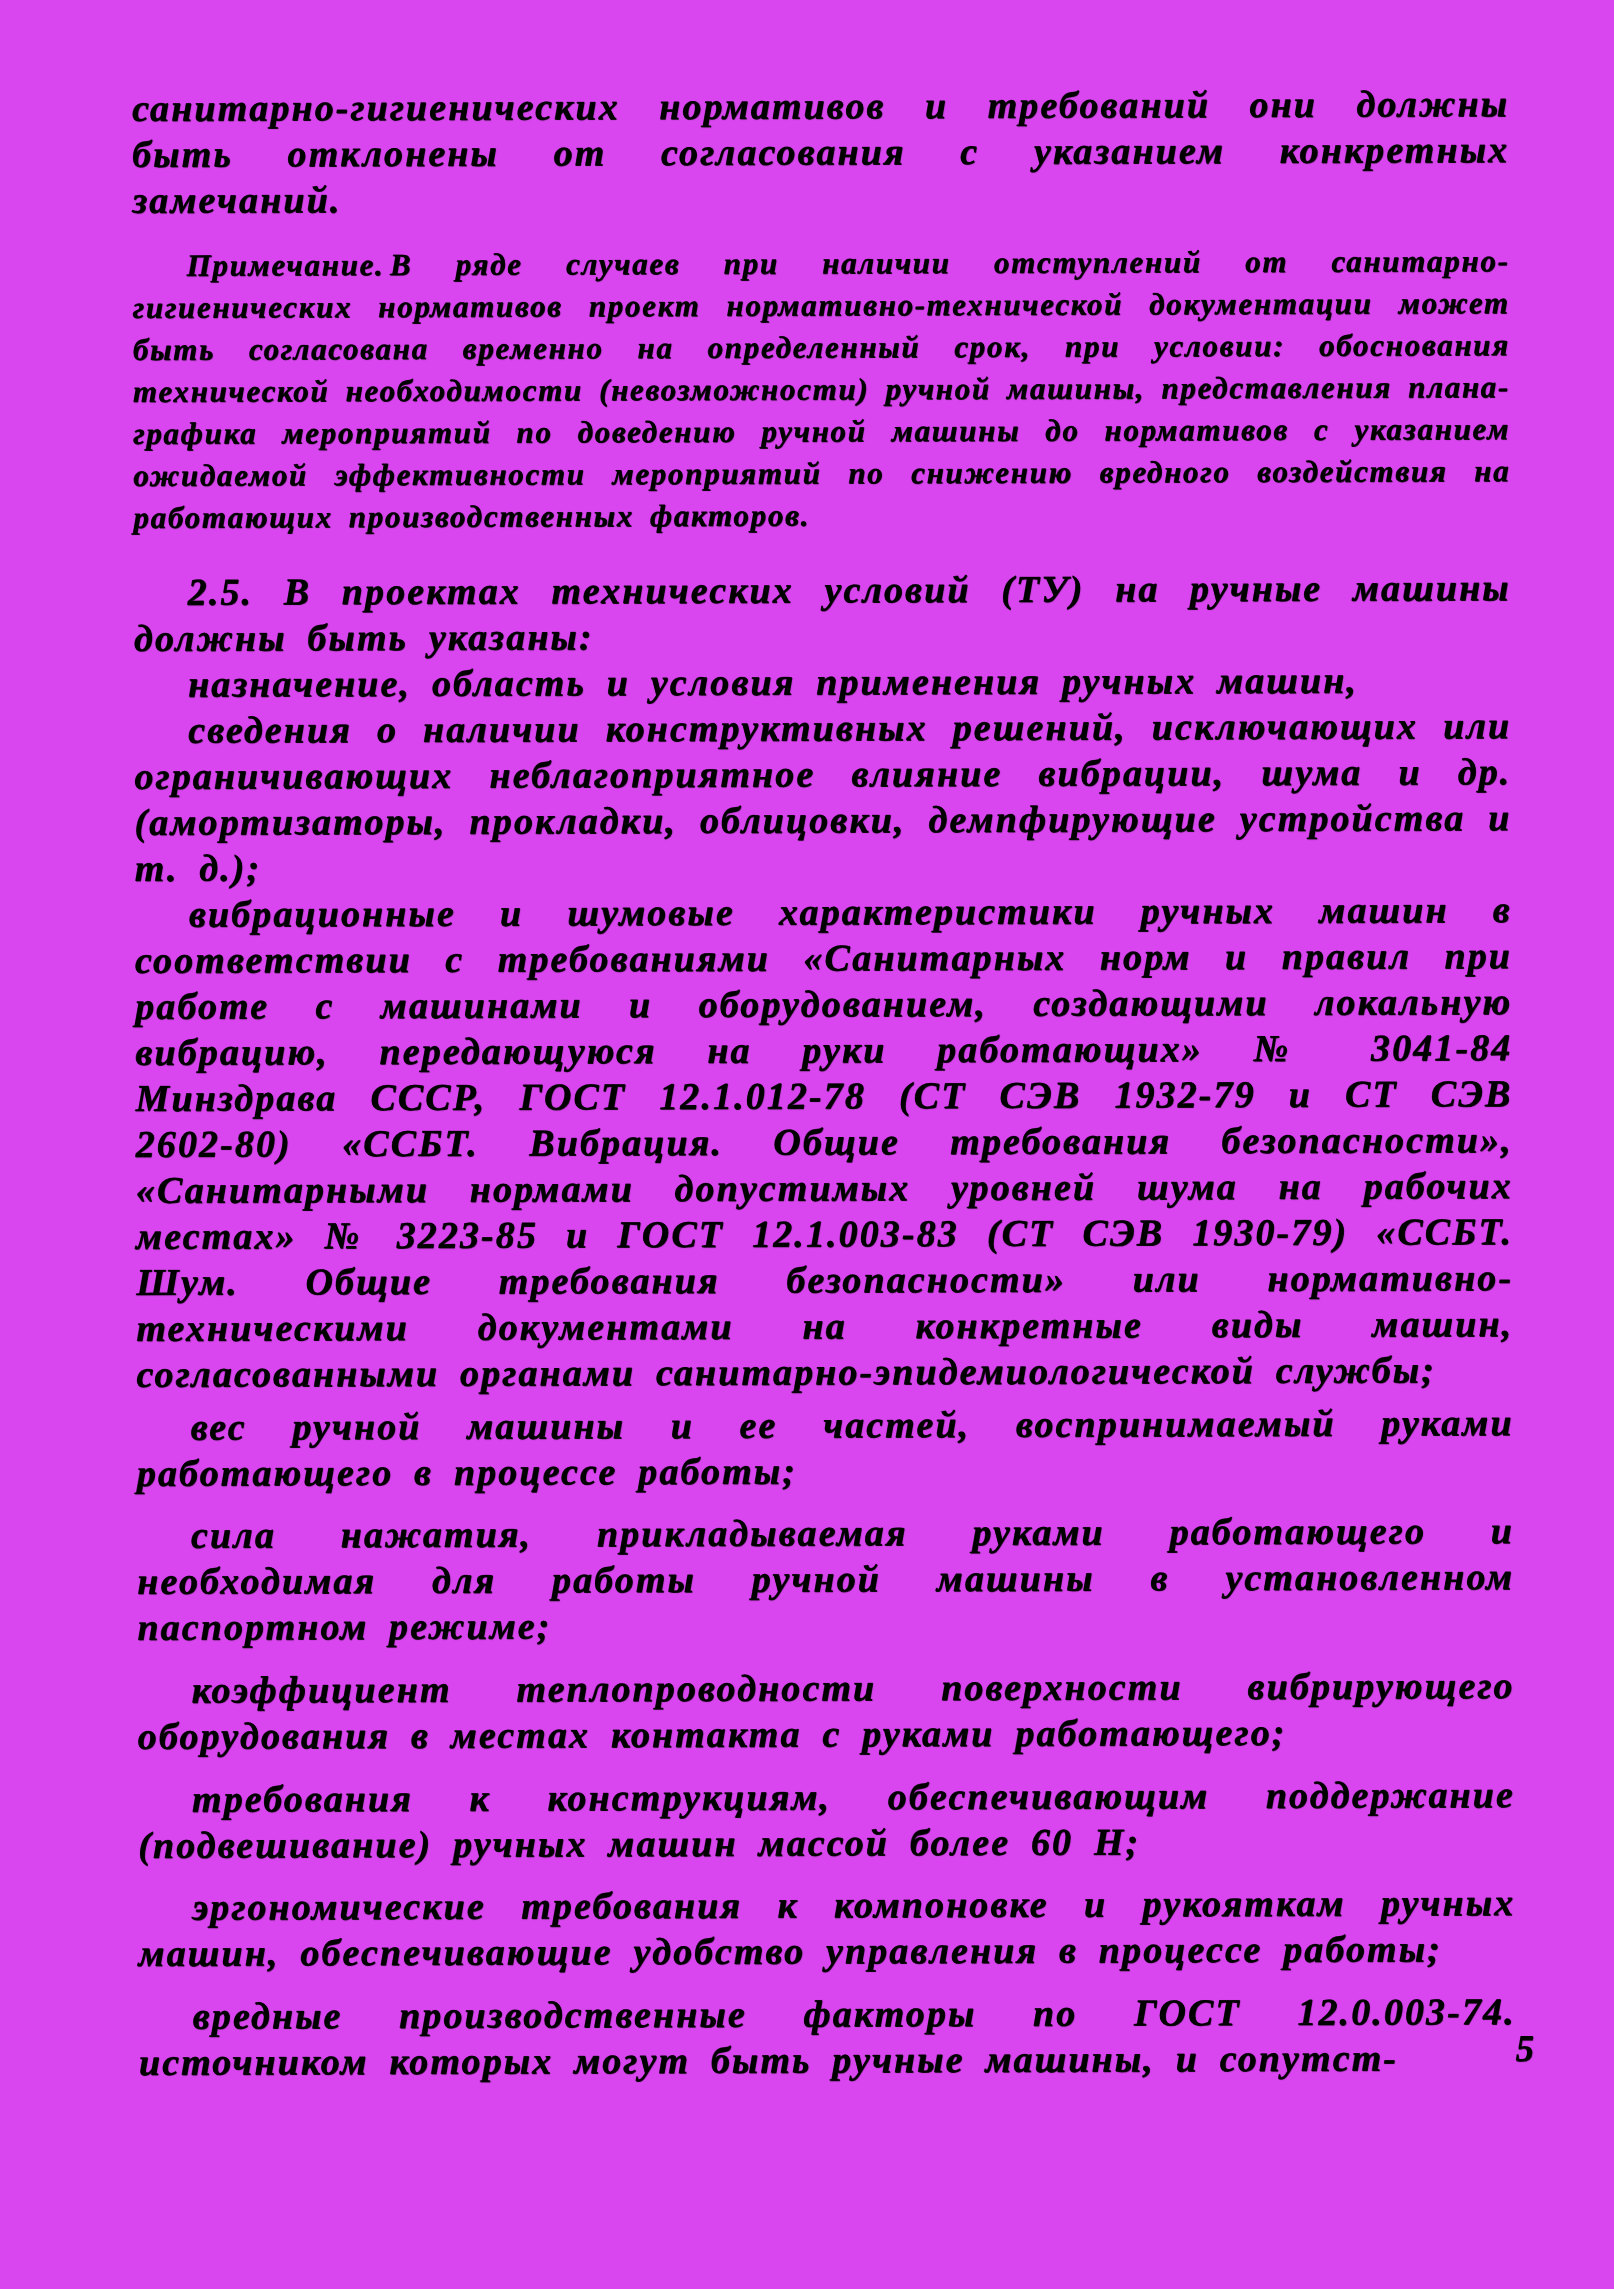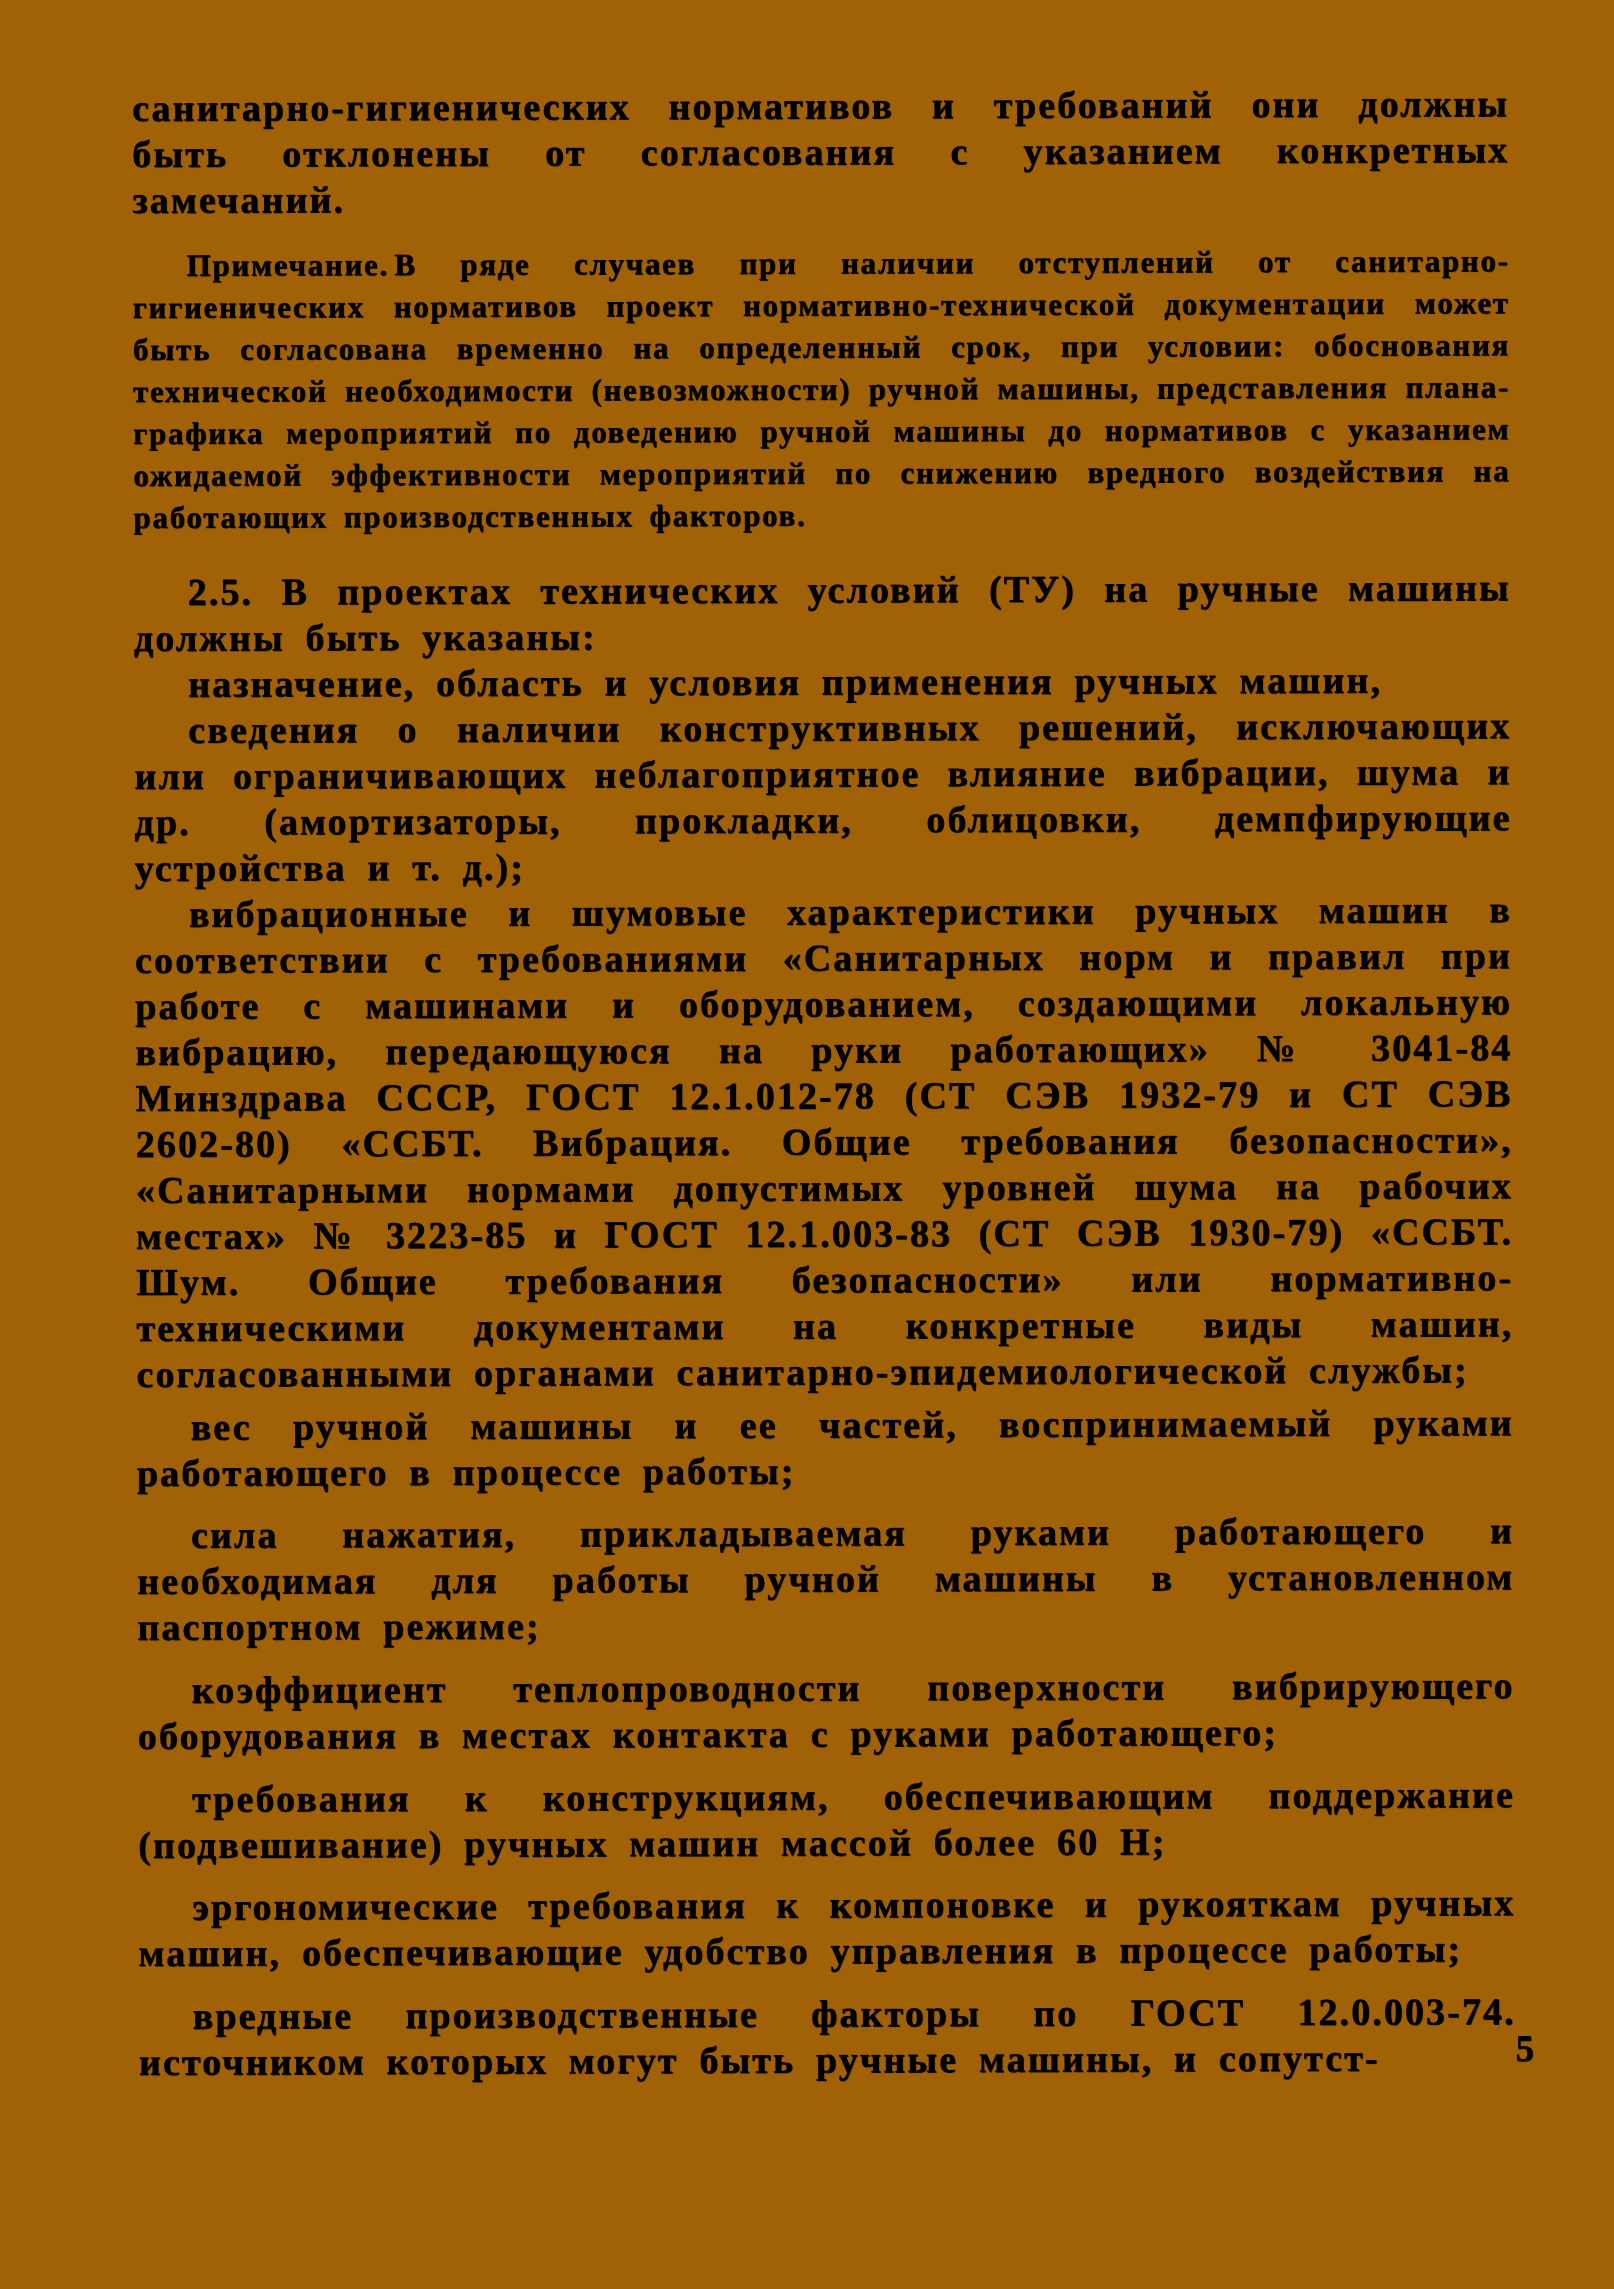--- a/index.html
+++ b/index.html
@@ -11,21 +11,22 @@
     width: 1614px;
     height: 2290px;
     position: relative;
     overflow: hidden;
     font-family: "Liberation Serif", "DejaVu Serif", serif;
     color: #000;
   }
   .sheet {
     position: absolute;
     inset: 0;
-    background: #a16207;
+    background: #d946ef;
+    font-style: italic;
   }
   .text-block {
     position: absolute;
     left: 132px;
     top: 85px;
     width: 1377px;
     transform: rotate(-0.2deg);
     transform-origin: top left;
   }
   .para {

